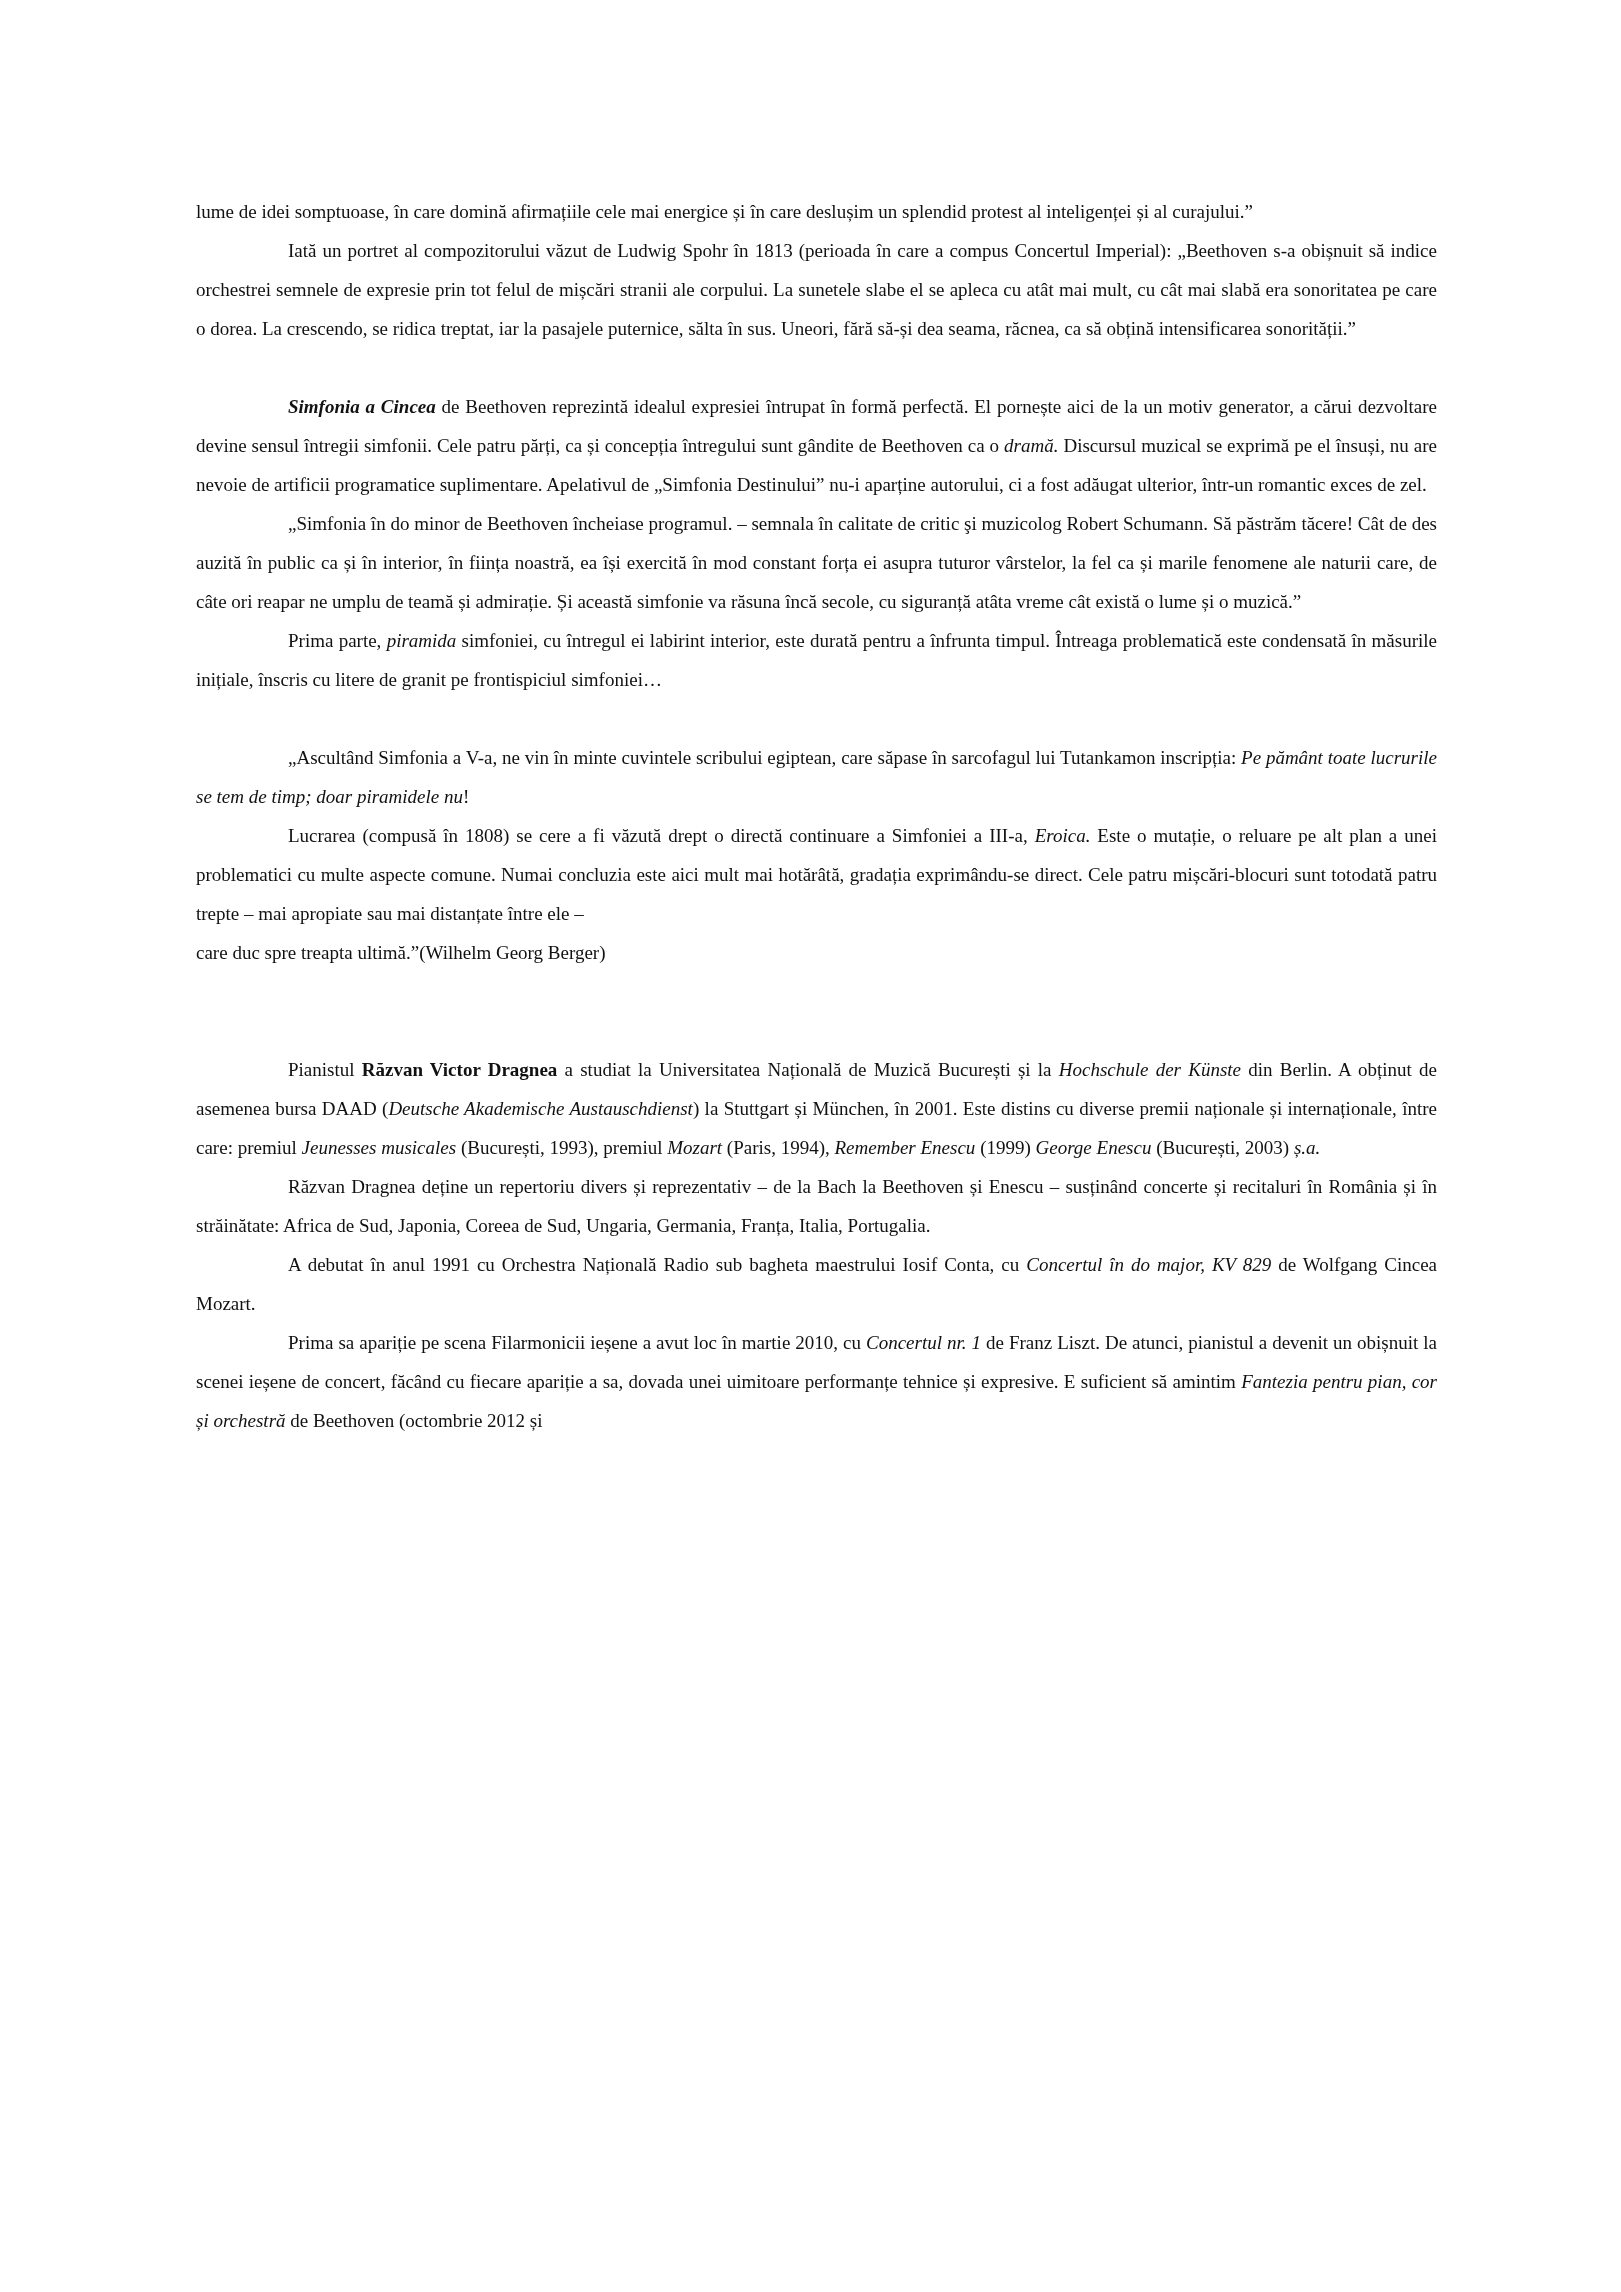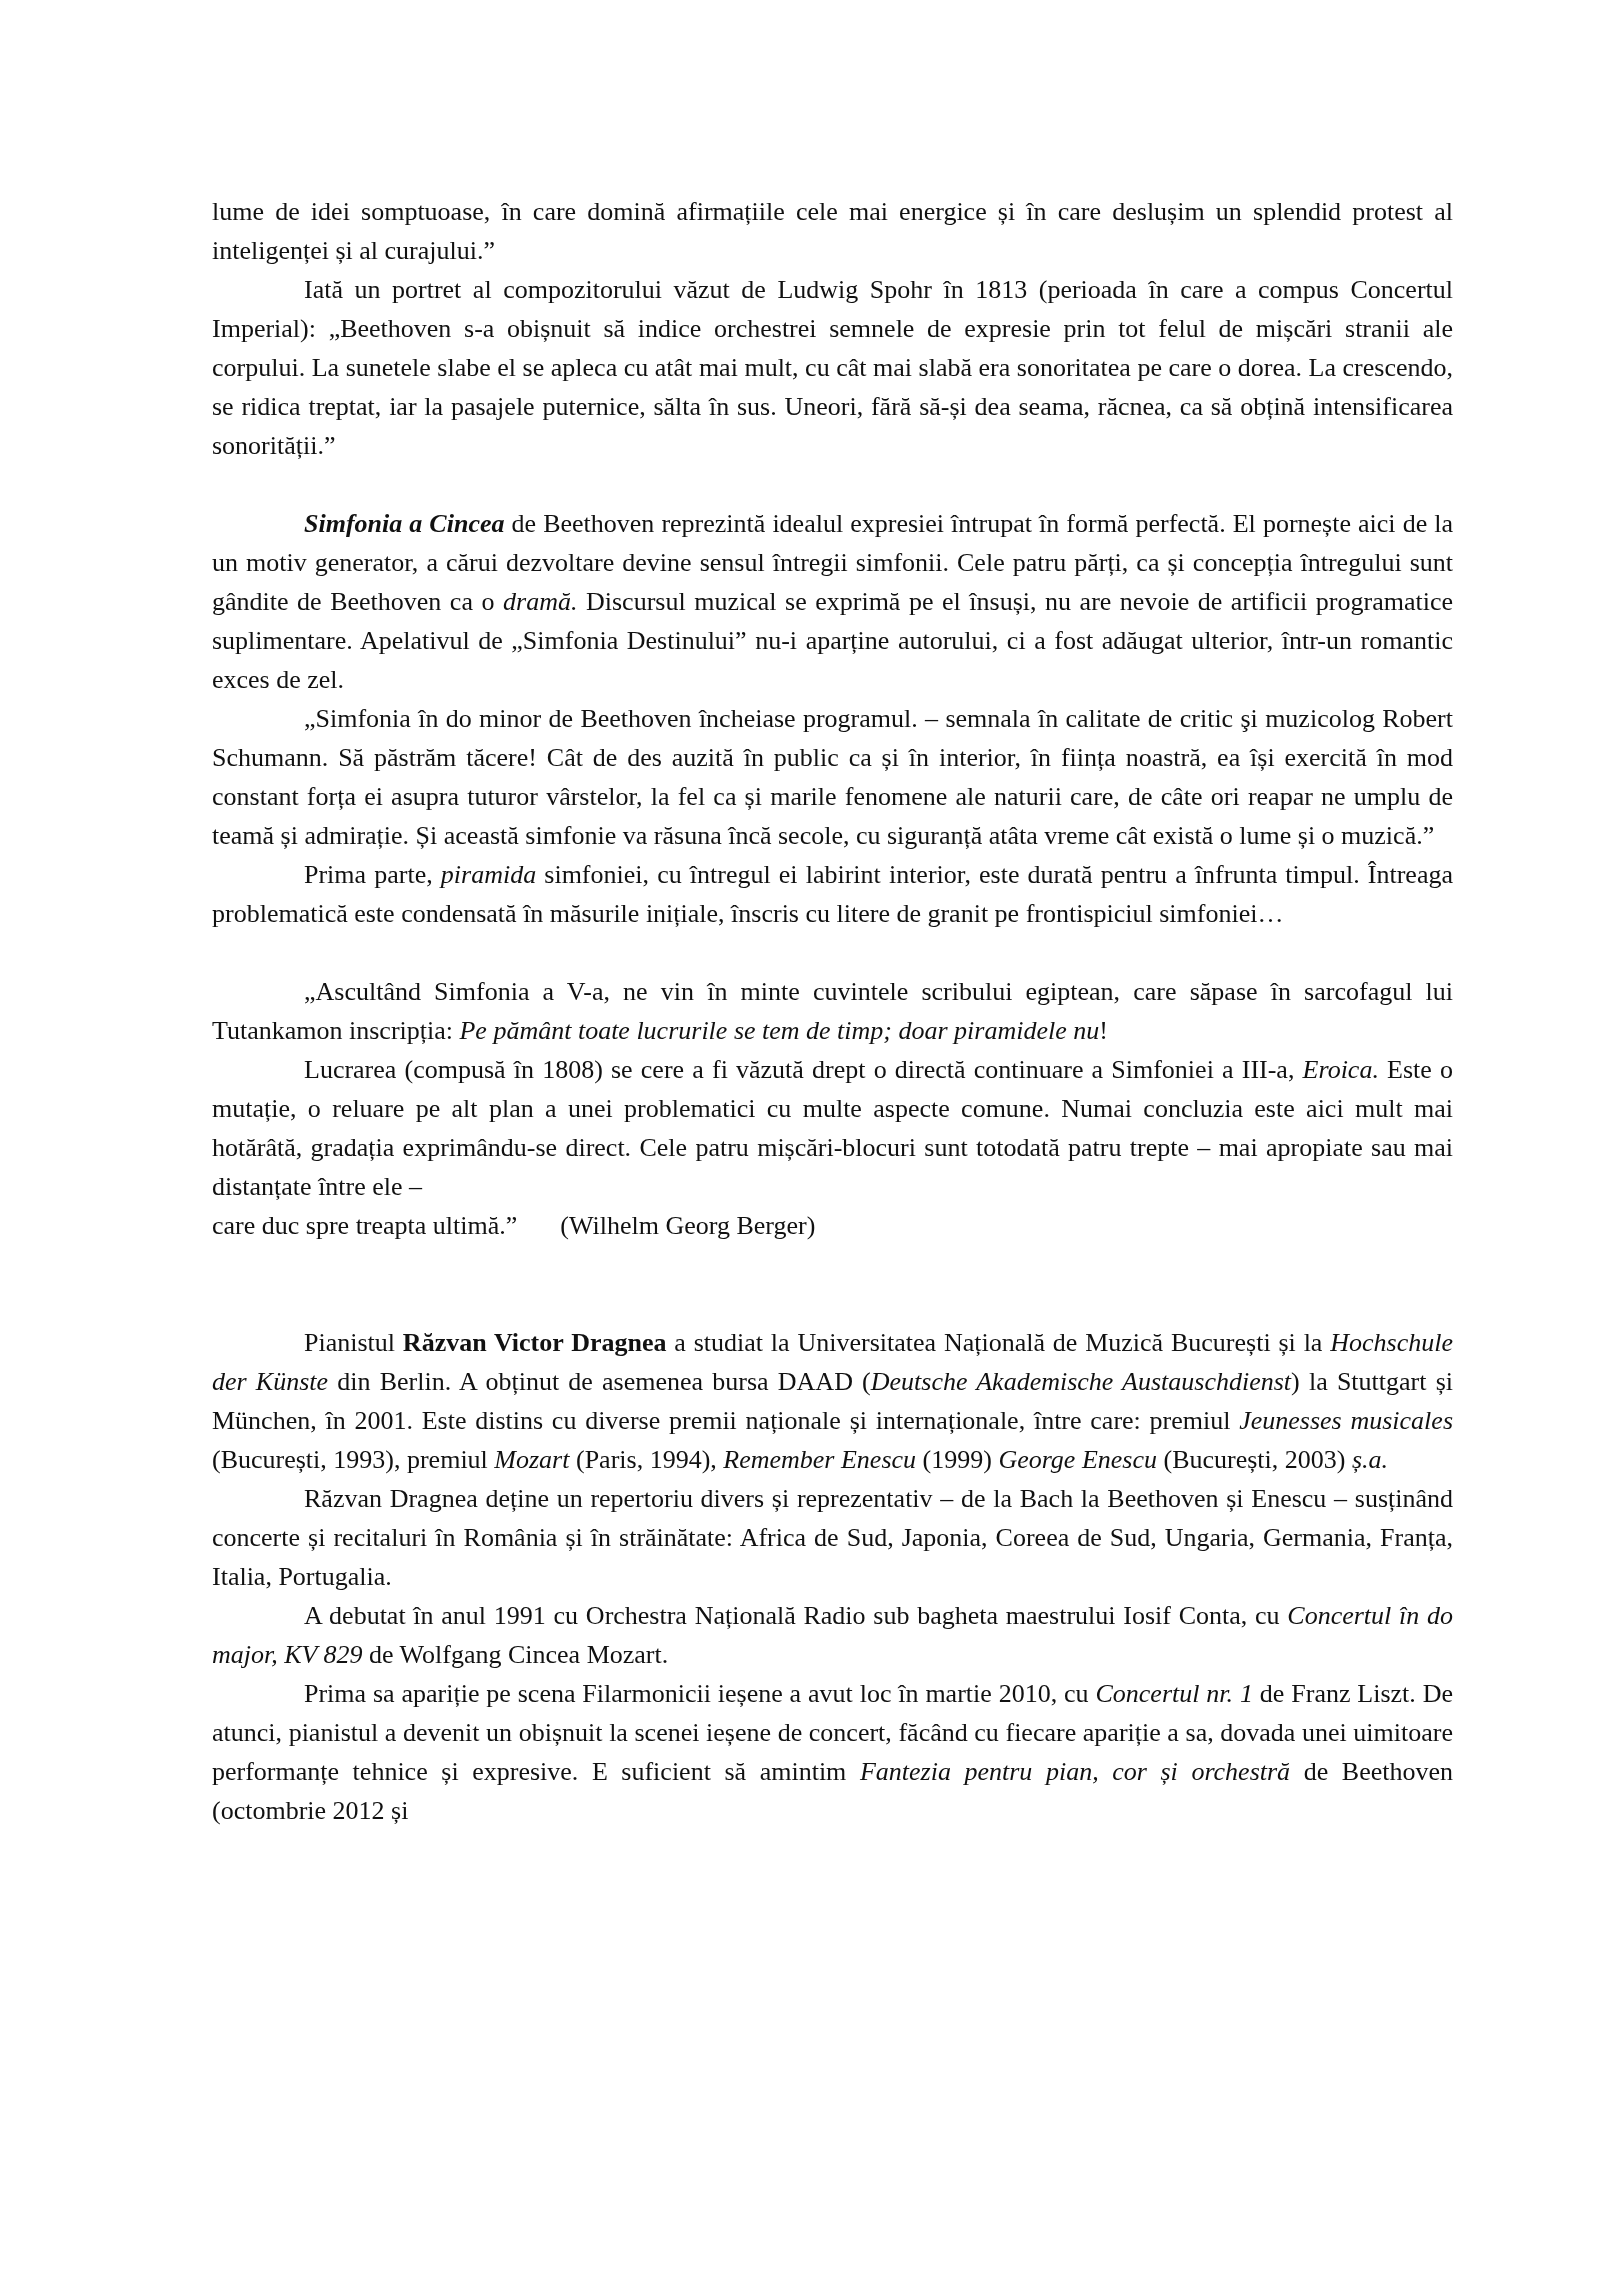--- a/index.html
+++ b/index.html
@@ -1,33 +1,33 @@
 <!DOCTYPE html>
 <html><head>
 <meta charset="utf-8">
 <style>
   html, body { margin: 0; padding: 0; background: #ffffff; }
   body { width: 1621px; height: 2293px; position: relative; overflow: hidden; }
   .page {
     position: absolute;
-    left: 212px;
+    left: 196px;
     top: 192px;
     width: 1241px;
     font-family: "Liberation Serif", "DejaVu Serif", serif;
-    font-size: 26px;
+    font-size: 19px;
     line-height: 39px;
     color: #111111;
     text-align: justify;
   }
   .page p { margin: 0; }
   .indent { text-indent: 92px; }
   .gap-1 { margin-top: 39px !important; }
   .gap-2 { margin-top: 78px !important; }
   .sig-line { display: flex; justify-content: flex-start; }
-  .sig-line .sig { padding-right: 49px; margin-left: 43px; }
+  .sig-line .sig { padding-right: 49px; }
   b.bi { font-weight: bold; font-style: italic; }
 </style>
 </head>
 <body>
 
 <div class="page">
   <p><span>lume de idei somptuoase, în care domină afirmațiile cele mai energice și în care deslușim un splendid protest al inteligenței și al curajului.”</span></p>
   <p class="indent"><span>Iată un portret al compozitorului văzut de Ludwig Spohr în 1813 (perioada în care a compus Concertul Imperial): „Beethoven s-a obișnuit să indice orchestrei semnele de expresie prin tot felul de mișcări stranii ale corpului. La sunetele slabe el se apleca cu atât mai mult, cu cât mai slabă era sonoritatea pe care o dorea. La crescendo, se ridica treptat, iar la pasajele puternice, sălta în sus. Uneori, fără să-și dea seama, răcnea, ca să obțină intensificarea sonorității.”</span></p>
   <p class="indent gap-1"><b class="bi">Simfonia a Cincea</b><span> de Beethoven reprezintă idealul expresiei întrupat în formă perfectă. El pornește aici de la un motiv generator, a cărui dezvoltare devine sensul întregii simfonii. Cele patru părți, ca și concepția întregului sunt gândite de Beethoven ca o </span><i>dramă.</i><span> Discursul muzical se exprimă pe el însuși, nu are nevoie de artificii programatice suplimentare. Apelativul de „Simfonia Destinului” nu-i aparține autorului, ci a fost adăugat ulterior, într-un romantic exces de zel.</span></p>
   <p class="indent"><span>„Simfonia în do minor de Beethoven încheiase programul. – semnala în calitate de critic şi muzicolog Robert Schumann. Să păstrăm tăcere! Cât de des auzită în public ca și în interior, în ființa noastră, ea își exercită în mod constant forța ei asupra tuturor vârstelor, la fel ca și marile fenomene ale naturii care, de câte ori reapar ne umplu de teamă și admirație. Și această simfonie va răsuna încă secole, cu siguranță atâta vreme cât există o lume și o muzică.”</span></p>

